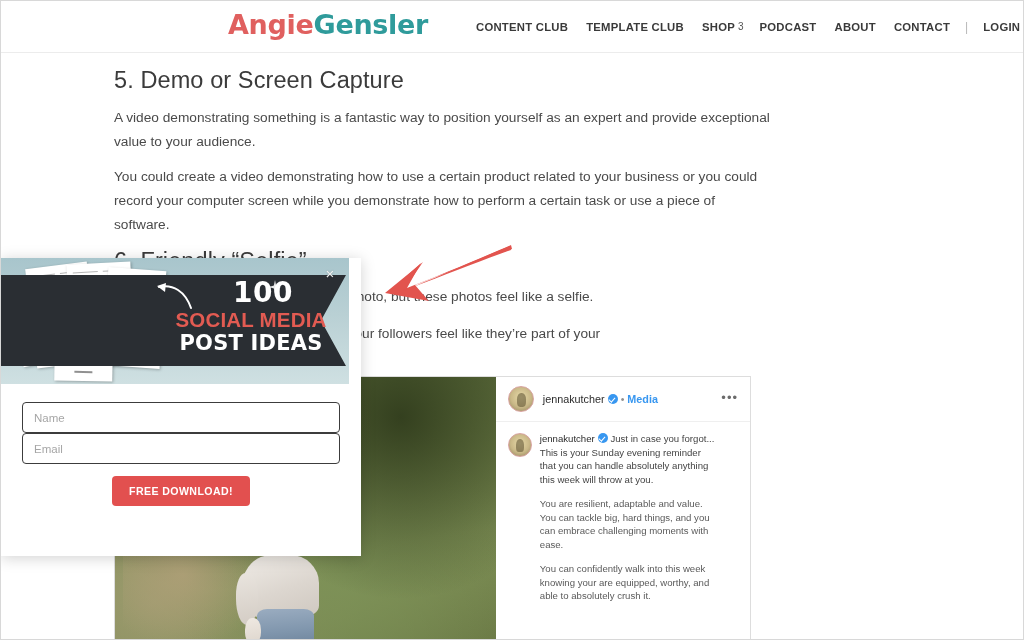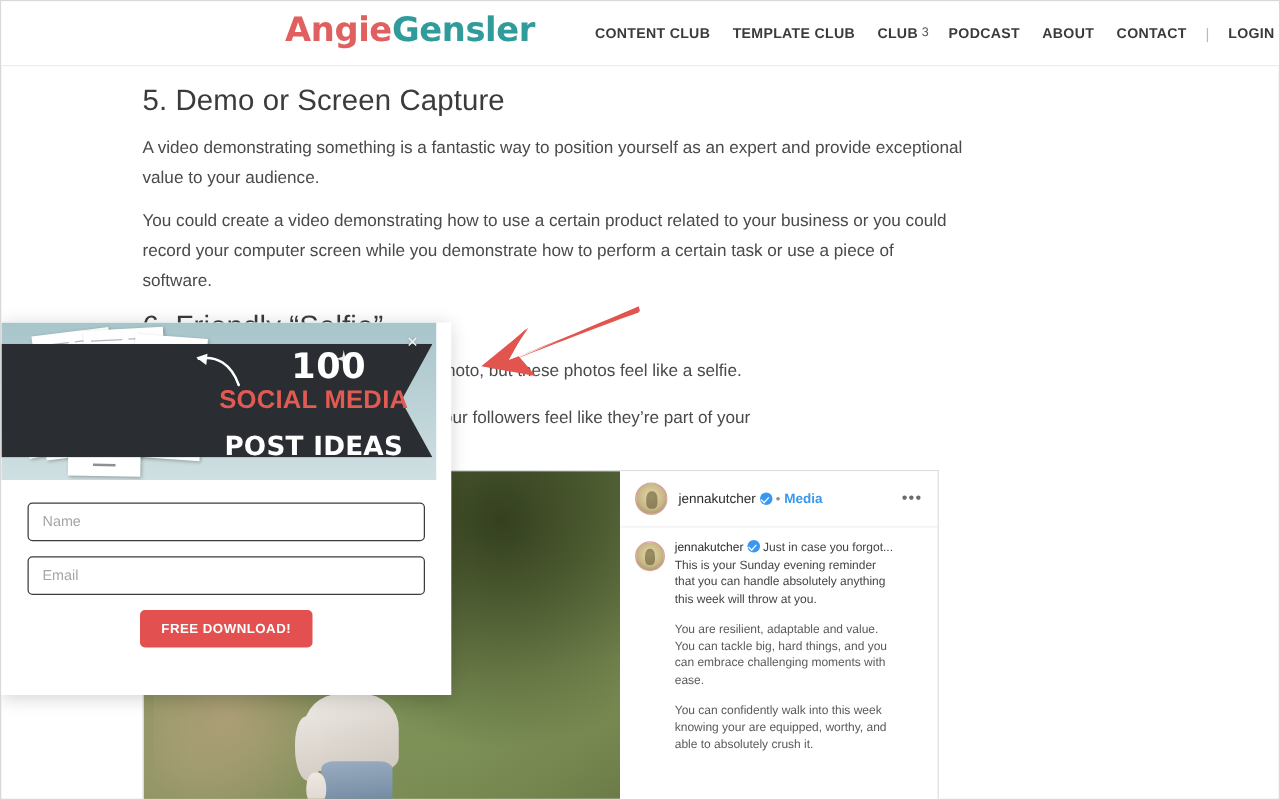--- a/index.html
+++ b/index.html
@@ -438,21 +438,21 @@
     line-height: 23px;
     margin-top: 1px;
   }
   .rb-post {
     font-family: "DejaVu Sans", sans-serif;
     font-weight: 700;
     font-size: 21px;
     color: #ffffff;
     letter-spacing: 0.2px;
     line-height: 23px;
-    margin-top: 15px;
+    margin-top: 1px;
   }
   .rb-arrow {
     position: absolute;
     left: -6px;
     top: 2px;
     width: 40px;
     height: 30px;
     z-index: 9;
   }
   .rb-sparkle {
@@ -474,21 +474,20 @@
     display: block;
     width: 318px;
     height: 31px;
     border: 1.6px solid #3c3c3c;
     border-radius: 4px;
     background: #fff;
     padding: 0 11px;
     font-family: "Liberation Sans", sans-serif;
     font-size: 11.5px;
     color: #333;
-    margin-bottom: 12px;
     outline: none;
   }
   .popup-input::placeholder { color: #a6a6a6; }
 
   .popup-btn {
     display: block;
     margin: 12px auto 0 auto;
     background: #e2504f;
     color: #ffffff;
     border: none;
@@ -507,21 +506,21 @@
 <div id="page">
 
   <div class="site-header">
     <div class="logo">
       <span class="logo-first">Angie</span><span class="logo-second">Gensler</span>
     </div>
 
     <nav class="main-nav">
       <span class="nav-item">CONTENT CLUB</span>
       <span class="nav-item">TEMPLATE CLUB</span>
-      <span class="nav-item blog-item">CLUB</span>
+      <span class="nav-item blog-item">SHOP</span>
       <span class="nav-caret">3</span>
       <span class="nav-item">PODCAST</span>
       <span class="nav-item">ABOUT</span>
       <span class="nav-item">CONTACT</span>
       <span class="nav-sep">|</span>
       <span class="nav-item">LOGIN</span>
     </nav>
   </div>
 
   <div class="article">

